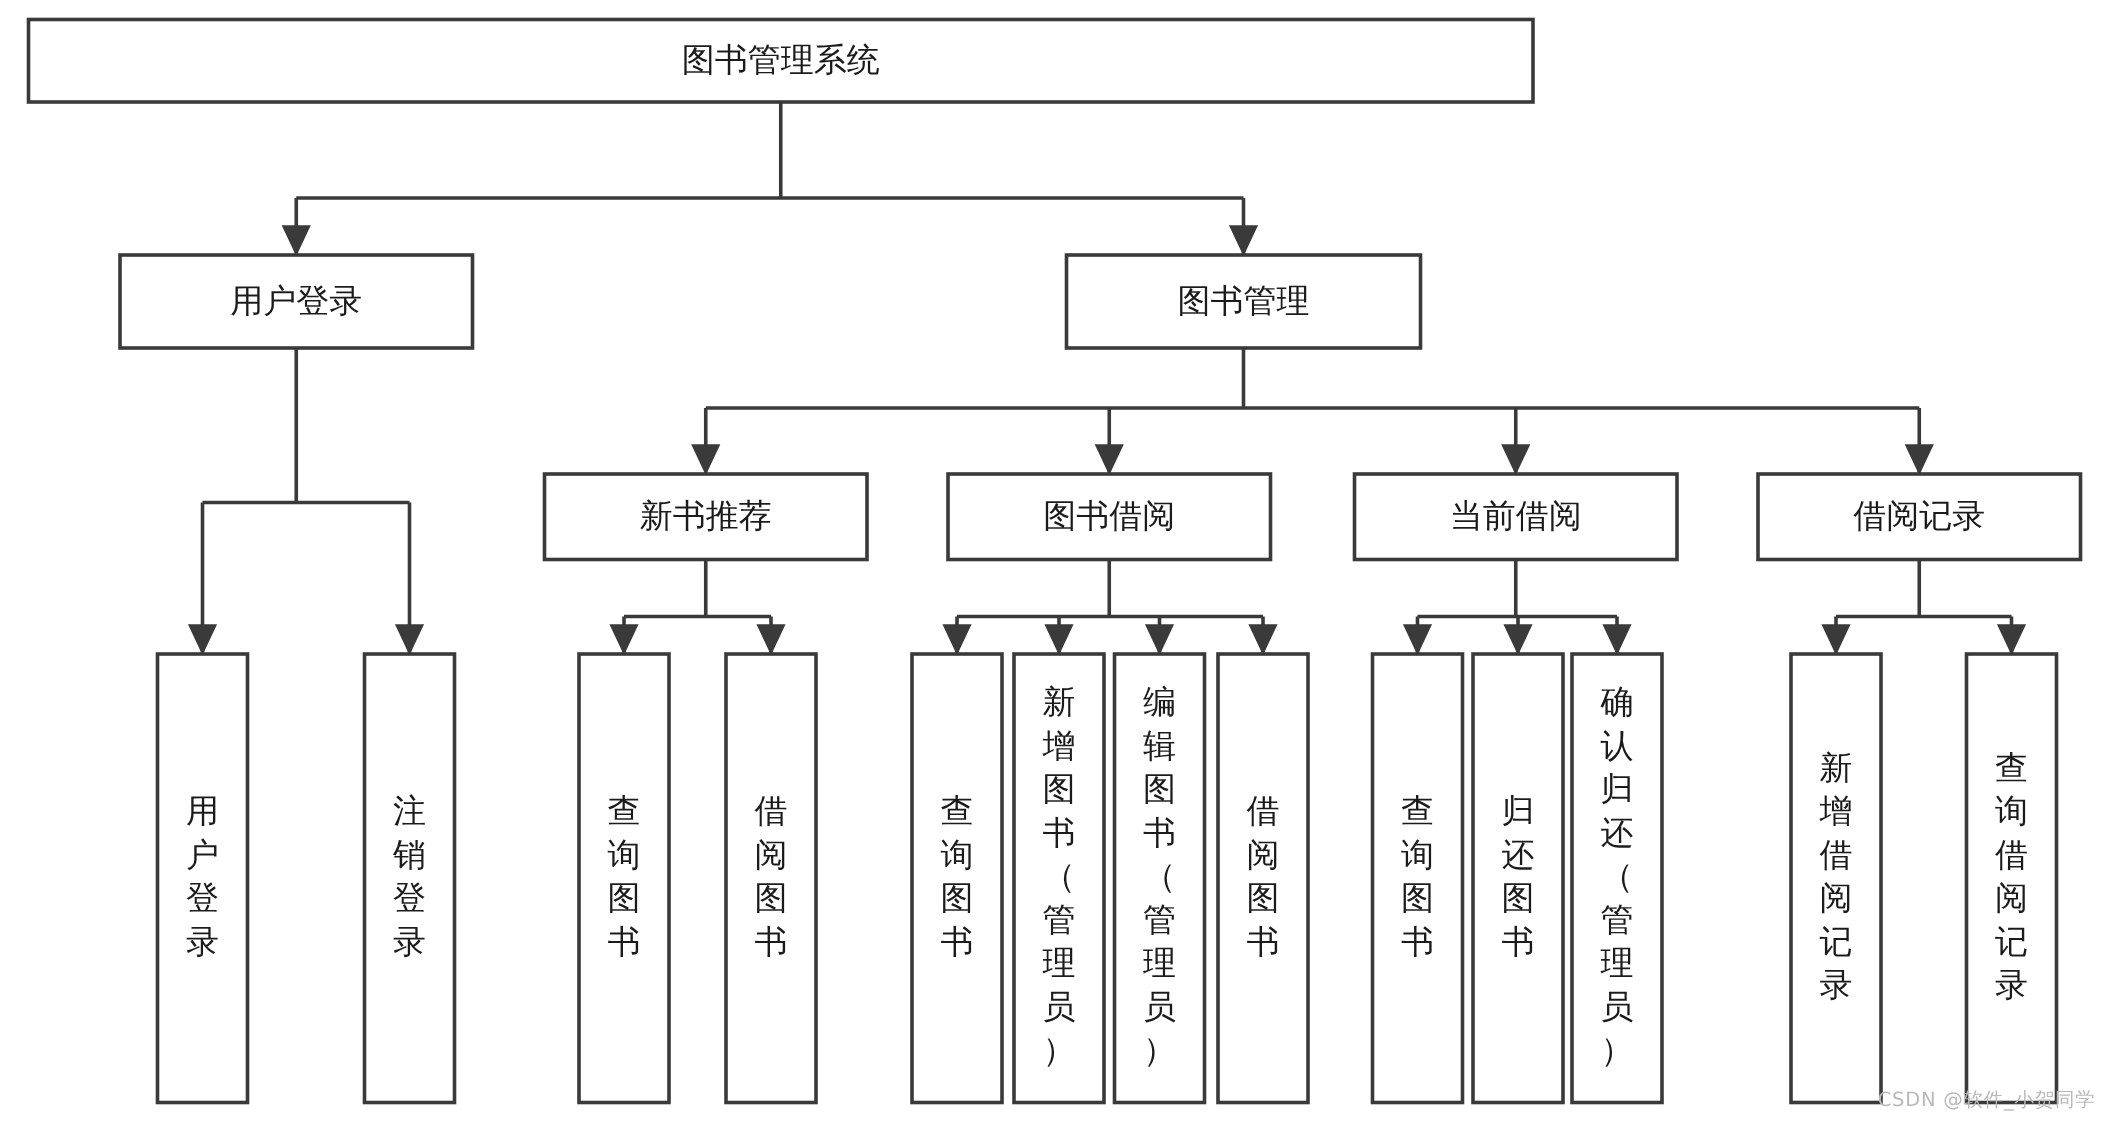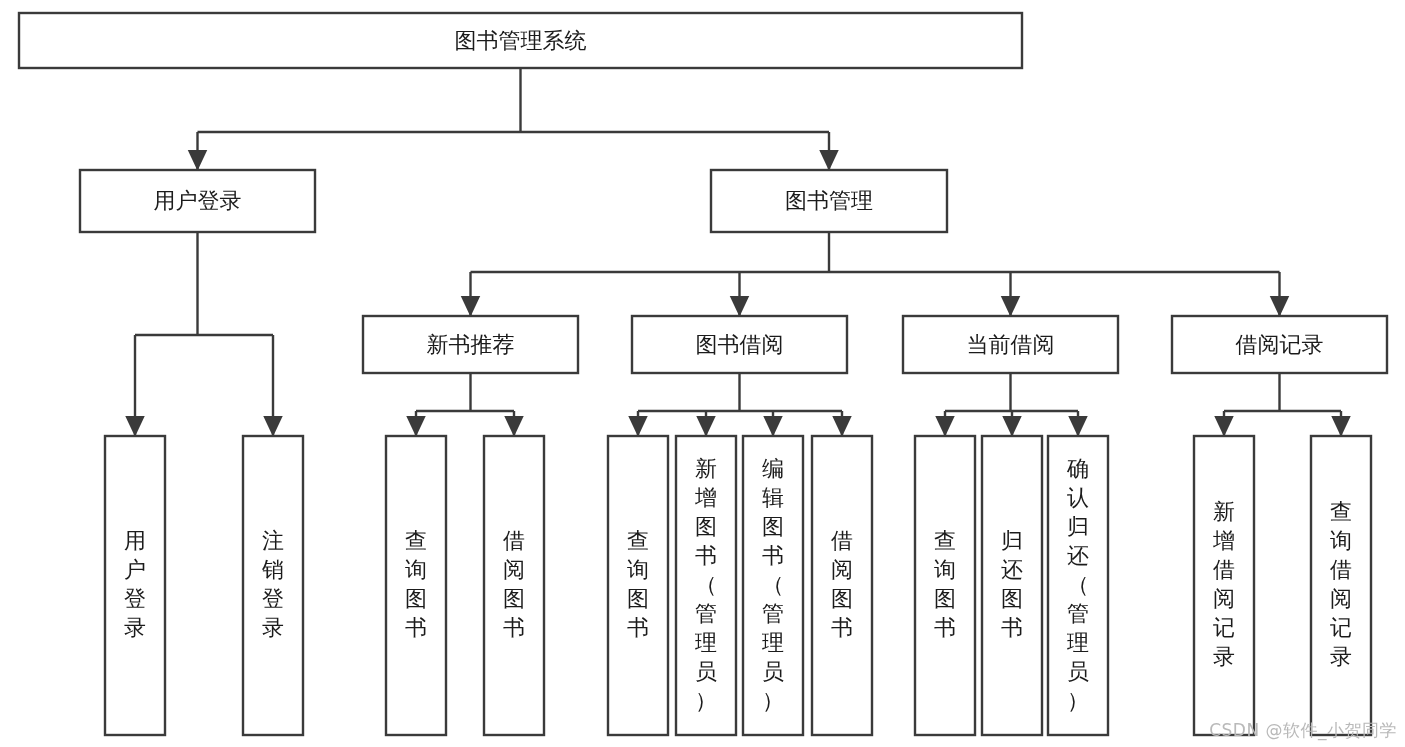--- a/index.html
+++ b/index.html
@@ -47,21 +47,21 @@
   }
   .arrow-head {
     fill: #3a3a3a;
     stroke: none;
   }
   .watermark {
     position: absolute;
     right: 8px;
     bottom: 5px;
     font-family: "DejaVu Sans", "Liberation Sans", sans-serif;
-    font-size: 17px;
+    font-size: 13px;
     color: #b9b9b9;
     letter-spacing: 0.5px;
     white-space: nowrap;
     user-select: none;
   }
 </style>
 </head>
 <body>
 
 <div id="diagram-root">

